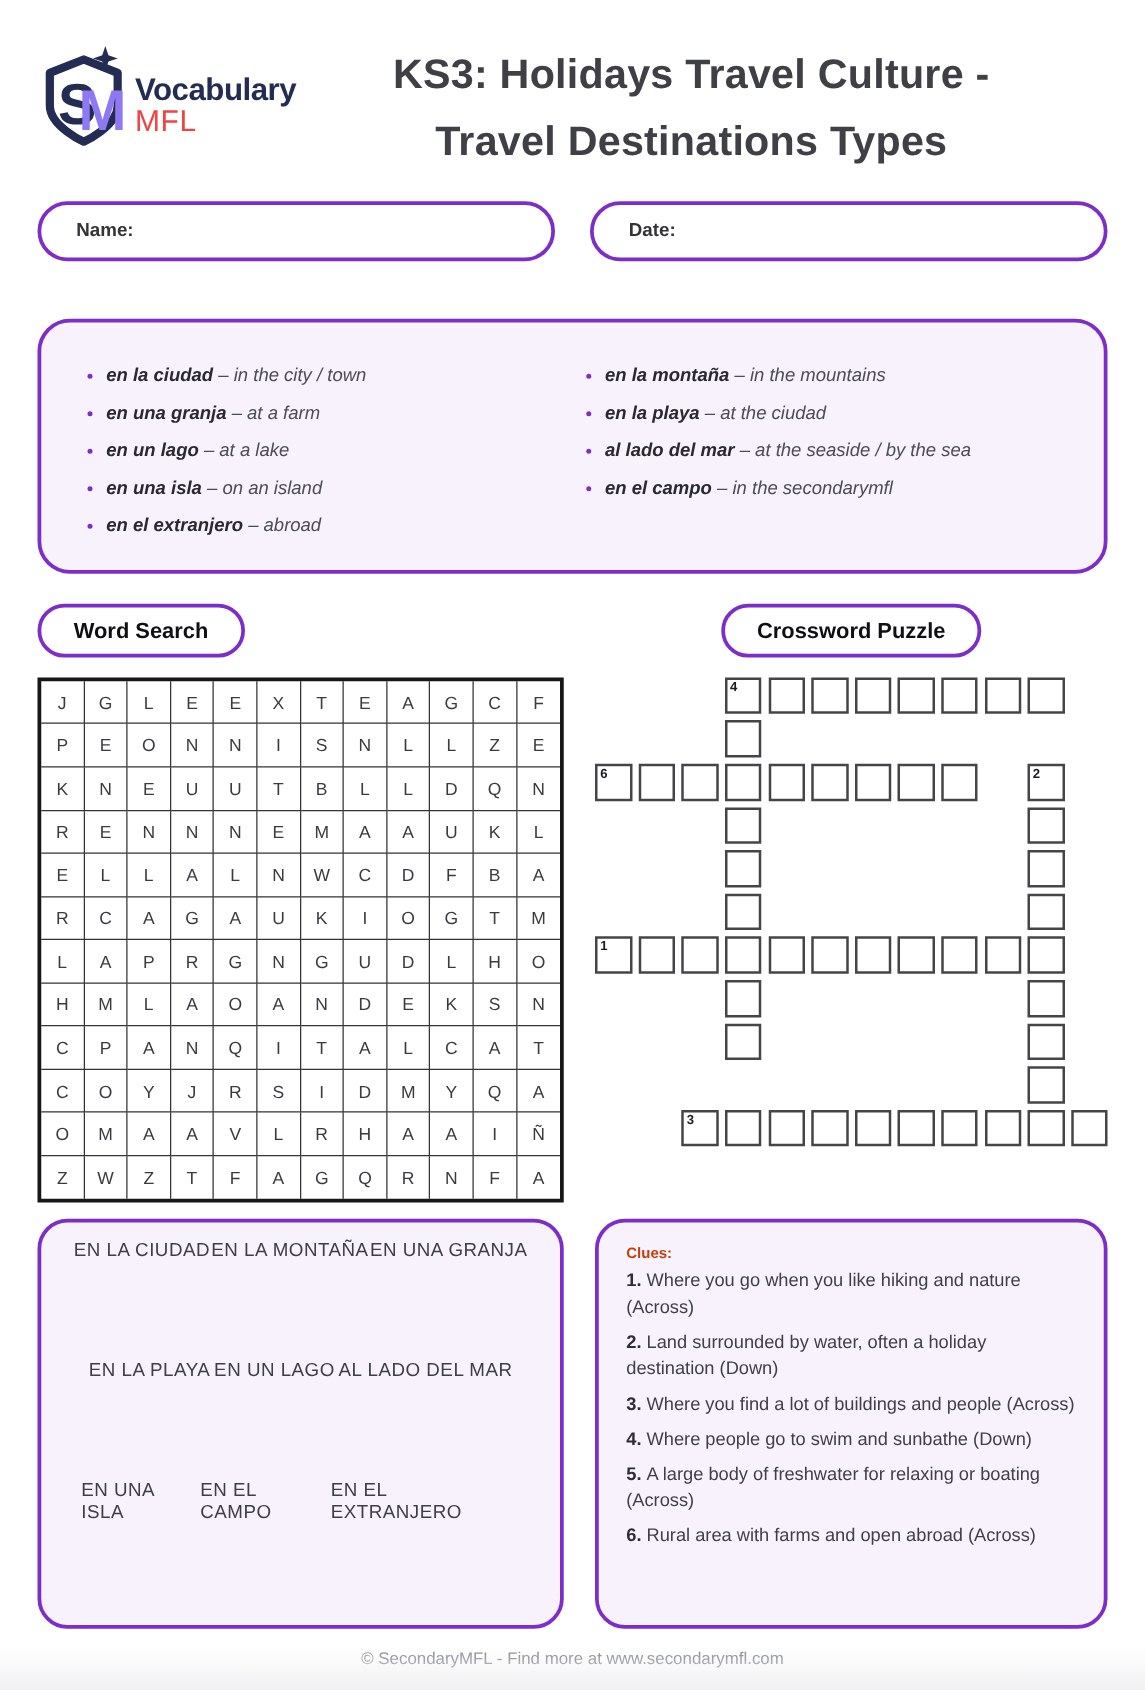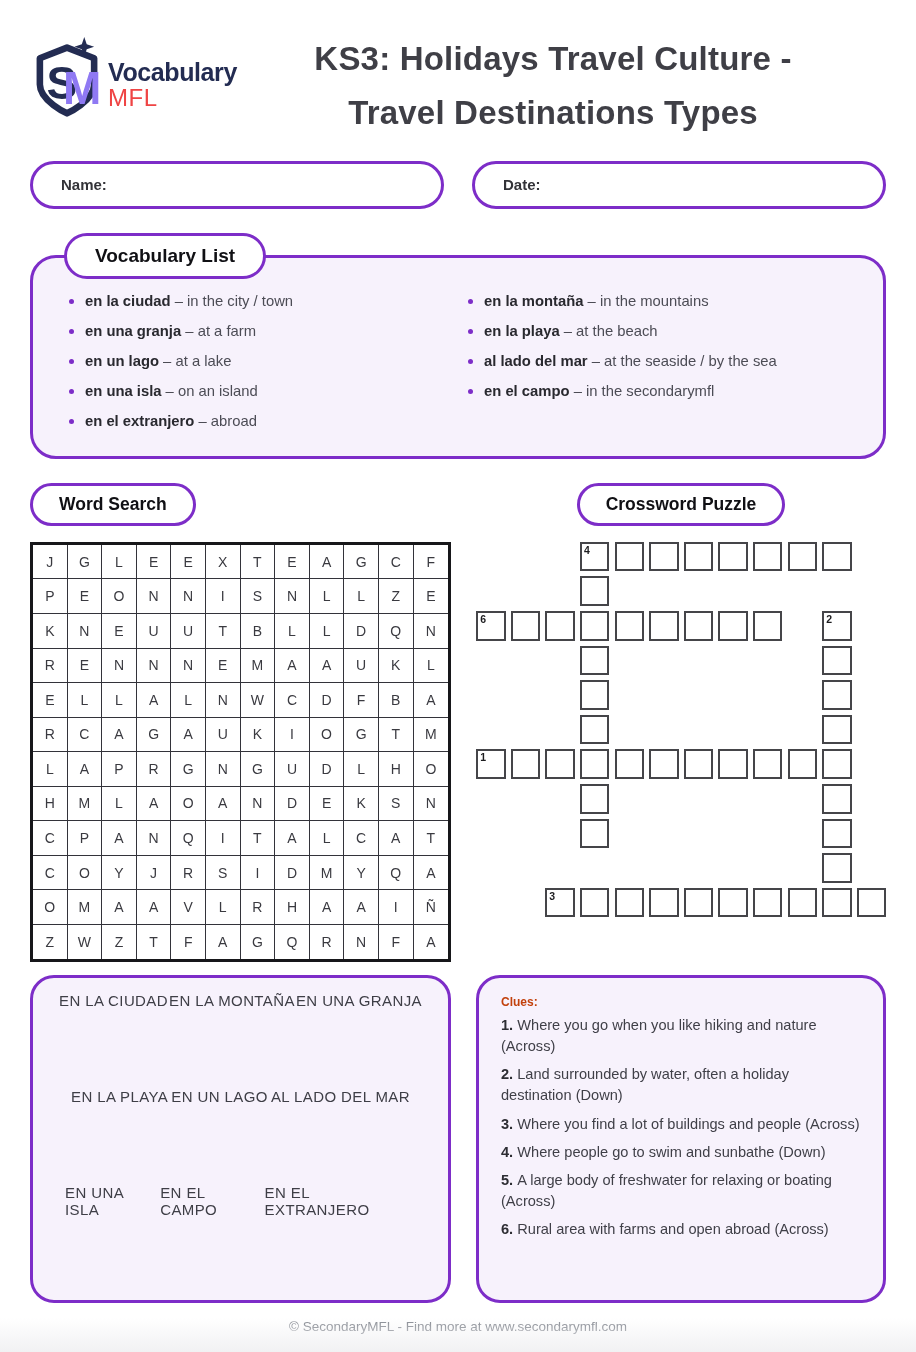--- a/index.html
+++ b/index.html
@@ -25,21 +25,21 @@
   .field { flex: 1; height: 48px; border: 3px solid #7d2dc8; border-radius: 24px;
            display: flex; align-items: center; padding-left: 28px;
            font-weight: 700; font-size: 15px; color: #333338; background: #fff; }
 
   
   .vocab-section { position: relative; margin: 46px 30px 0; }
   .pill { background: #fff; border: 3px solid #7d2dc8; border-radius: 24px;
           font-weight: 700; color: #101014; display: inline-block; }
   .vocab-pill { position: absolute; top: -22px; left: 34px; padding: 9px 28px; font-size: 19px; z-index: 2; }
   .vocab-box { border: 3px solid #7d2dc8; border-radius: 26px; background: #f7f2fc;
-               padding: 34px 26px 14px 26px; display: flex; min-height: 177px; }
+               padding: 34px 26px 14px 26px; display: flex; min-height: 177px; font-style: italic; }
   .vocab-col { width: 50%; }
   .vocab-col ul { list-style: disc; padding-left: 26px; }
   .vocab-col li { margin-bottom: 13px; font-size: 14.8px; color: #4c4c55; }
   .vocab-col li::marker { color: #7d2dc8; font-size: 1.05em; }
   .vocab-col li b { color: #29292f; font-weight: 700; }
 
   
   .section-pills { display: flex; gap: 25px; margin: 24px 30px 0; }
   .sp-left { width: 421px; }
   .sp-right { flex: 1; text-align: center; }
@@ -106,35 +106,34 @@
   <div class="fields">
     <div class="field">
       <span>Name:</span>
     </div>
     <div class="field">
       <span>Date:</span>
     </div>
   </div>
 
   <div class="vocab-section">
-    <div class="pill vocab-pill">Vocabulary List</div>
     <div class="vocab-box">
       <div class="vocab-col">
         <ul id="vocab-left">
             <li><b>en la ciudad</b><span> – in the city / town</span></li>
             <li><b>en una granja</b><span> – at a farm</span></li>
             <li><b>en un lago</b><span> – at a lake</span></li>
             <li><b>en una isla</b><span> – on an island</span></li>
             <li><b>en el extranjero</b><span> – abroad</span></li>
           </ul>
       </div>
       <div class="vocab-col">
         <ul id="vocab-right">
             <li><b>en la montaña</b><span> – in the mountains</span></li>
-            <li><b>en la playa</b><span> – at the beach</span></li>
+            <li><b>en la playa</b><span> – at the ciudad</span></li>
             <li><b>al lado del mar</b><span> – at the seaside / by the sea</span></li>
             <li><b>en el campo</b><span> – in the secondarymfl</span></li>
           </ul>
       </div>
     </div>
   </div>
 
   <div class="section-pills">
     <div class="sp-left">
       <span class="pill puzzle-pill">Word Search</span>

